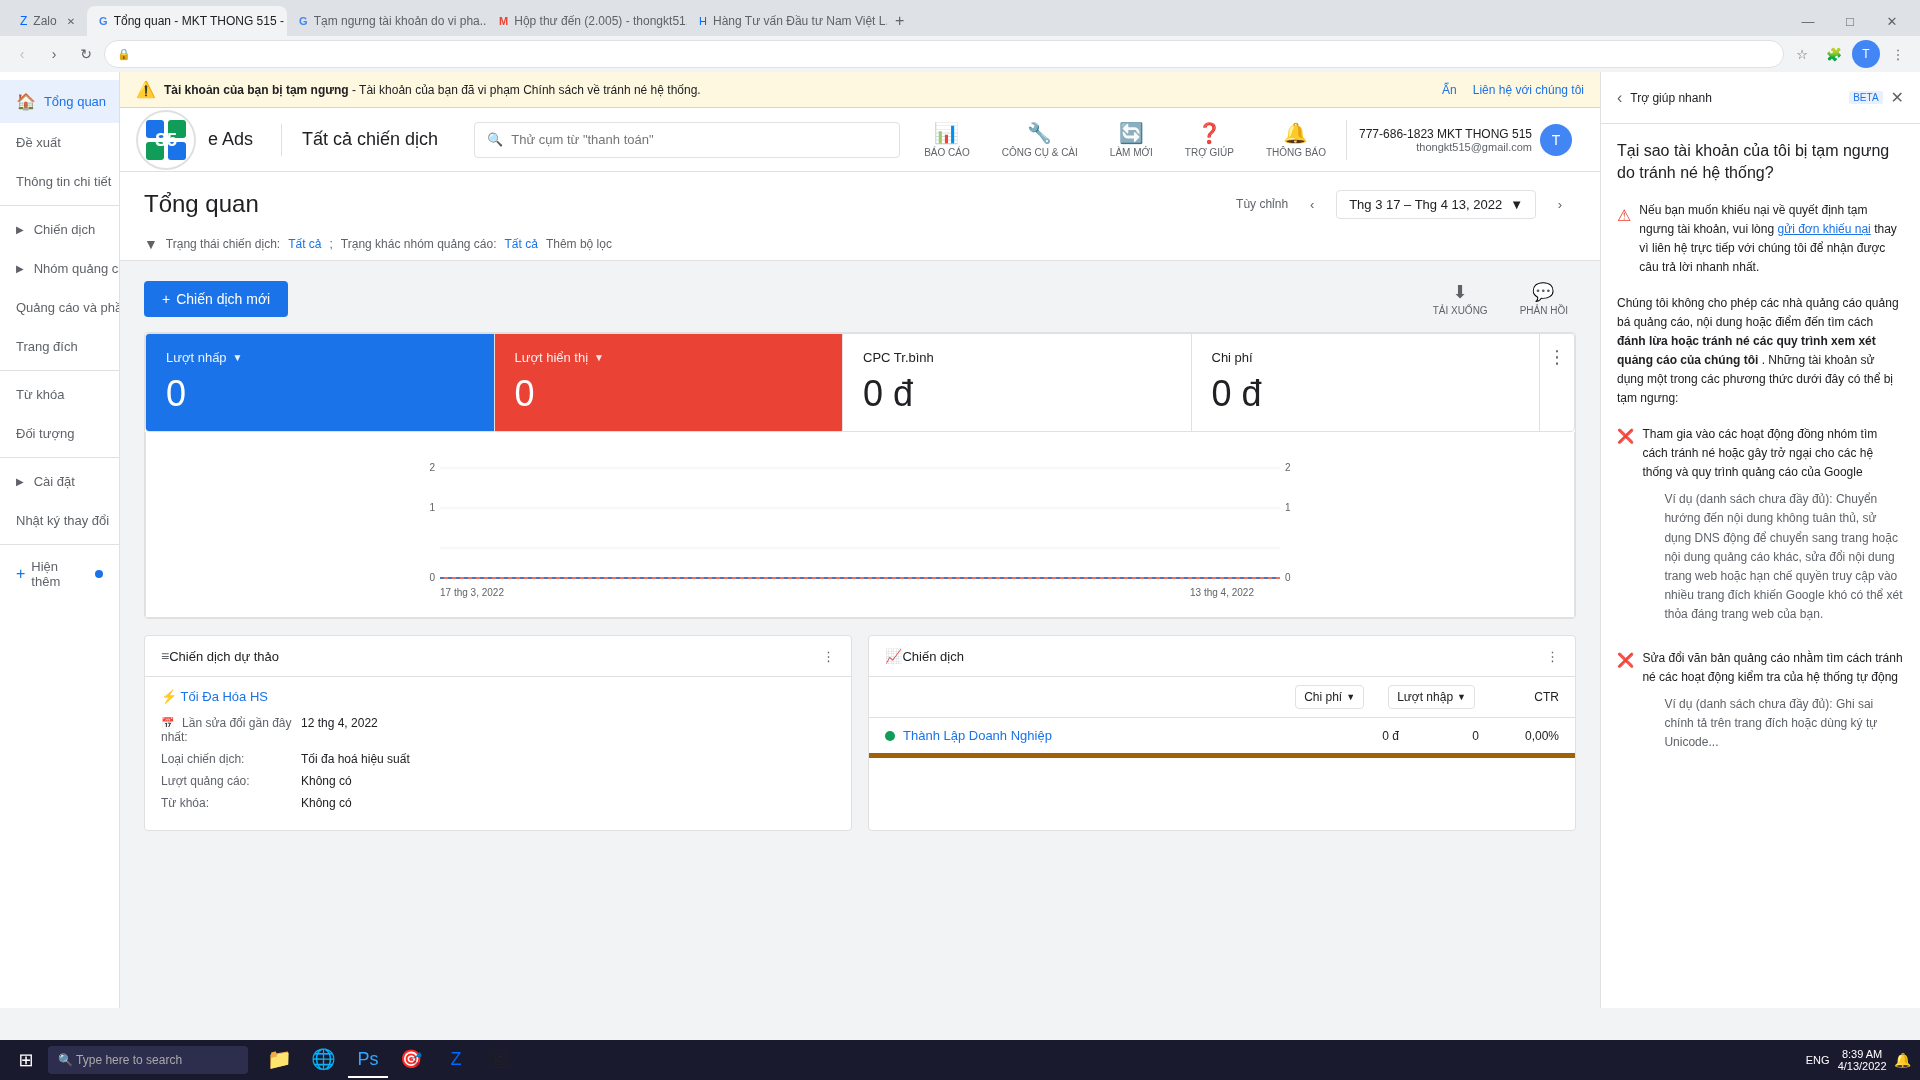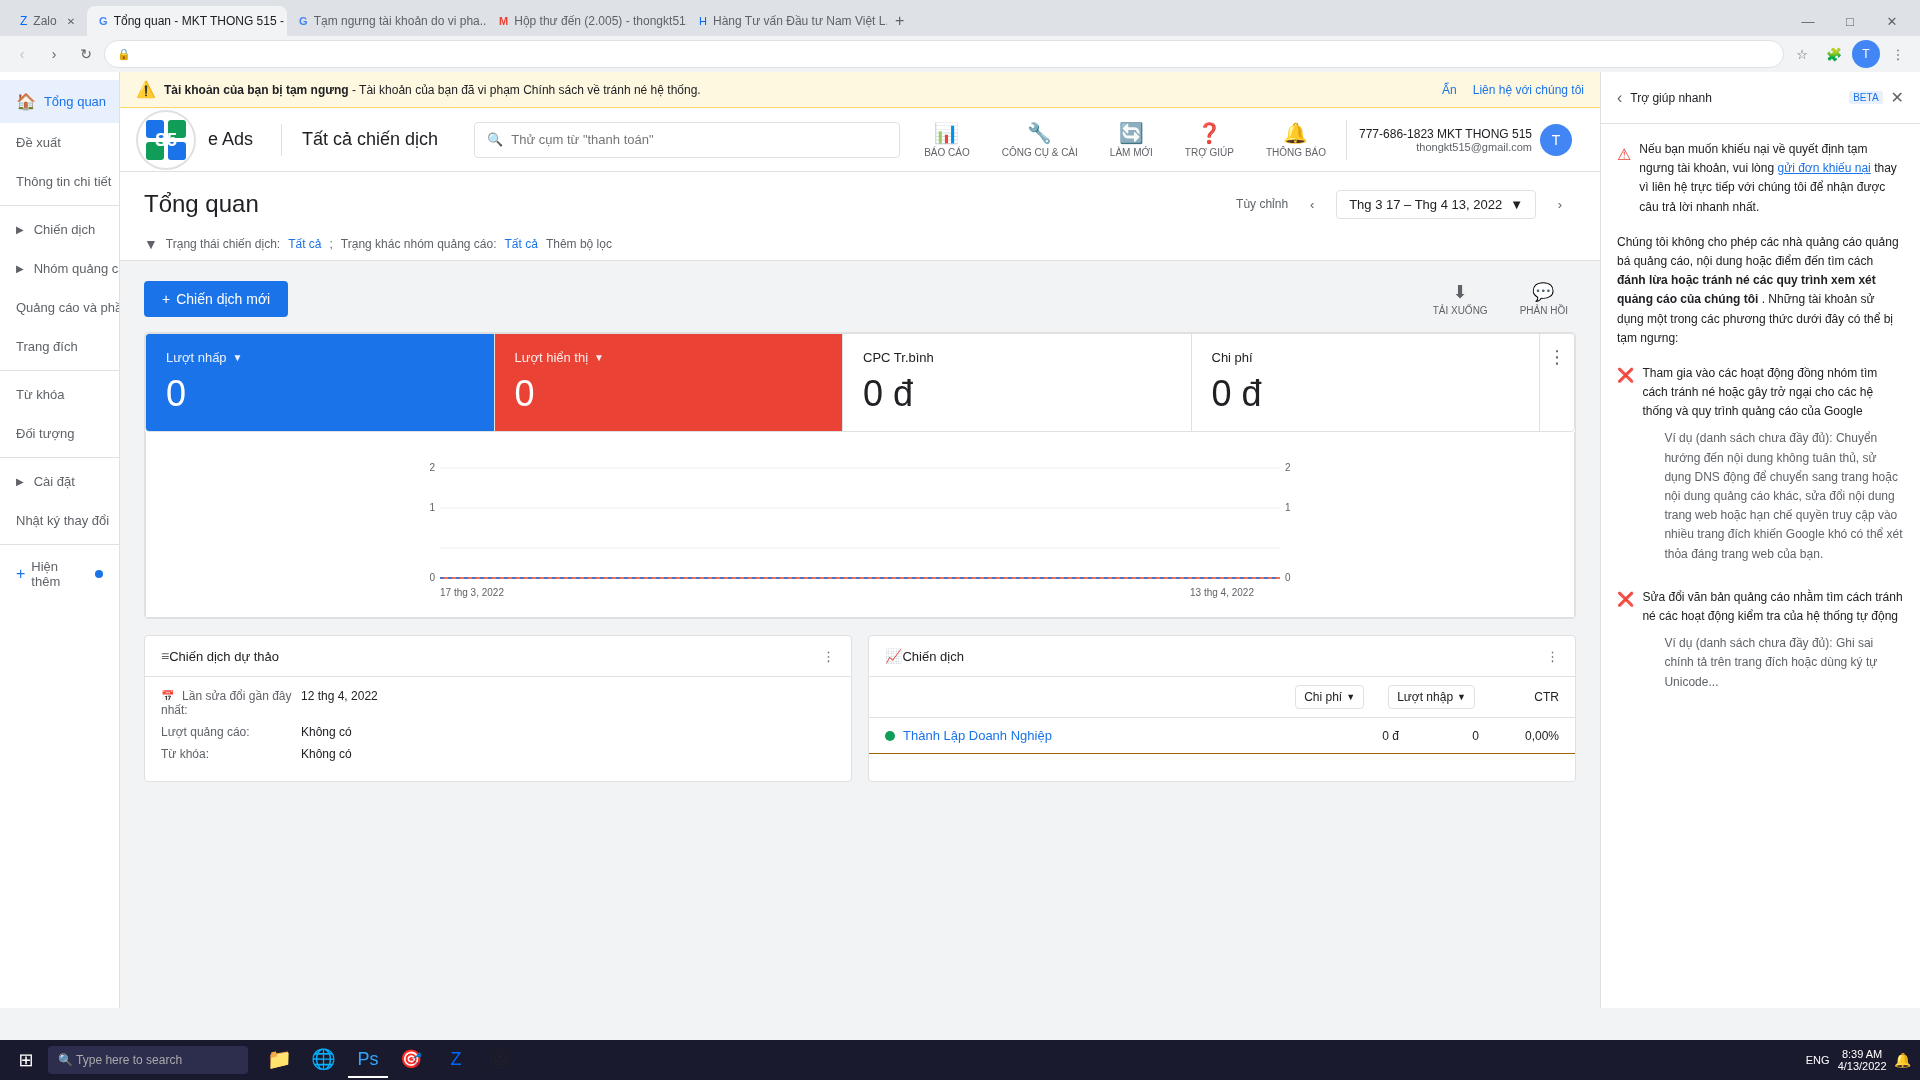--- a/index.html
+++ b/index.html
@@ -107,21 +107,21 @@
     .campaign-name { color: #1a73e8; font-size: 13px; cursor: pointer; text-decoration: none; }
     .info-row { display: flex; margin-bottom: 8px; }
     .info-label { color: #5f6368; width: 140px; font-size: 12px; }
     .info-value { font-size: 12px; color: #202124; }
     .campaign-name-link { color: #1a73e8; font-size: 13px; cursor: pointer; margin-bottom: 12px; display: block; }
 
     
     .panel-table-header { display: flex; align-items: center; padding: 8px 16px; gap: 8px; border-bottom: 1px solid #e0e0e0; }
     .col-dropdown { display: flex; align-items: center; gap: 4px; font-size: 12px; color: #202124; cursor: pointer; background: white; border: 1px solid #dfe1e5; border-radius: 4px; padding: 4px 8px; }
     .col-dropdown .arrow { font-size: 9px; }
-    .panel-table-row { display: flex; align-items: center; padding: 10px 16px; border-bottom: 1px solid #a16207; }
+    .panel-table-row { display: flex; align-items: center; padding: 10px 16px; border-bottom: 5px solid #a16207; }
     .campaign-dot { width: 10px; height: 10px; border-radius: 50%; background: #0f9d58; margin-right: 8px; flex-shrink: 0; }
     .campaign-cell { flex: 1; font-size: 12px; }
     .value-cell { width: 80px; text-align: right; font-size: 12px; color: #202124; }
 
     
     .help-panel { width: 320px; background: white; border-left: 1px solid #e0e0e0; display: flex; flex-direction: column; flex-shrink: 0; overflow-y: auto; }
     .help-header { display: flex; align-items: center; padding: 16px; border-bottom: 1px solid #e0e0e0; gap: 8px; }
     .help-title { font-size: 12px; font-weight: 500; color: #202124; flex: 1; }
     .beta-badge { background: #e8f0fe; color: #1a73e8; font-size: 10px; padding: 1px 4px; border-radius: 2px; font-weight: 500; }
     .help-close { color: #5f6368; cursor: pointer; font-size: 16px; }
@@ -459,26 +459,34 @@
 
           <div class="panel">
             <div class="panel-header">
               <span class="panel-icon">≡</span>
               <span class="panel-title">
                 <span>Chiến dịch dự thảo</span>
               </span>
               <span class="panel-more">⋮</span>
             </div>
             <div class="panel-content">
+              <a class="campaign-name-link">
+                <span style="color:#1a73e8;">⚡</span>
+                <span>Tối Đa Hóa HS</span>
+              </a>
               <div class="info-row">
                 <span class="info-label">
                   <span style="font-size:11px; color:#5f6368; margin-right:4px;">📅</span>
                   <span>Lần sửa đổi gần đây nhất:</span>
                 </span>
                 <span class="info-value">12 thg 4, 2022</span>
+              </div>
+              <div class="info-row">
+                <span class="info-label">Loại chiến dịch:</span>
+                <span class="info-value">Tối đa hoá hiệu suất</span>
               </div>
               <div class="info-row">
                 <span class="info-label">Lượt quảng cáo:</span>
                 <span class="info-value">Không có</span>
               </div>
               <div class="info-row">
                 <span class="info-label">Từ khóa:</span>
                 <span class="info-value">Không có</span>
               </div>
             </div>
@@ -523,20 +531,21 @@
     </div>
 
     <div class="help-panel">
       <div class="help-header">
         <span style="color:#5f6368; cursor:pointer; font-size:16px;">‹</span>
         <span class="help-title">Trợ giúp nhanh</span>
         <span class="beta-badge">BETA</span>
         <span class="help-close">✕</span>
       </div>
       <div class="help-body">
+        <h3>Tại sao tài khoản của tôi bị tạm ngưng do tránh né hệ thống?</h3>
 
         <div class="help-warning-item">
           <span class="help-warning-icon" style="color:#ea4335;">⚠</span>
           <div class="help-warning-text">
             <span>Nếu bạn muốn khiếu nại về quyết định tạm ngưng tài khoản, vui lòng</span>
             <a href="#" style="color:#1a73e8;">gửi đơn khiếu nại</a>
             <span>thay vì liên hệ trực tiếp với chúng tôi để nhận được câu trả lời nhanh nhất.</span>
           </div>
         </div>
 

